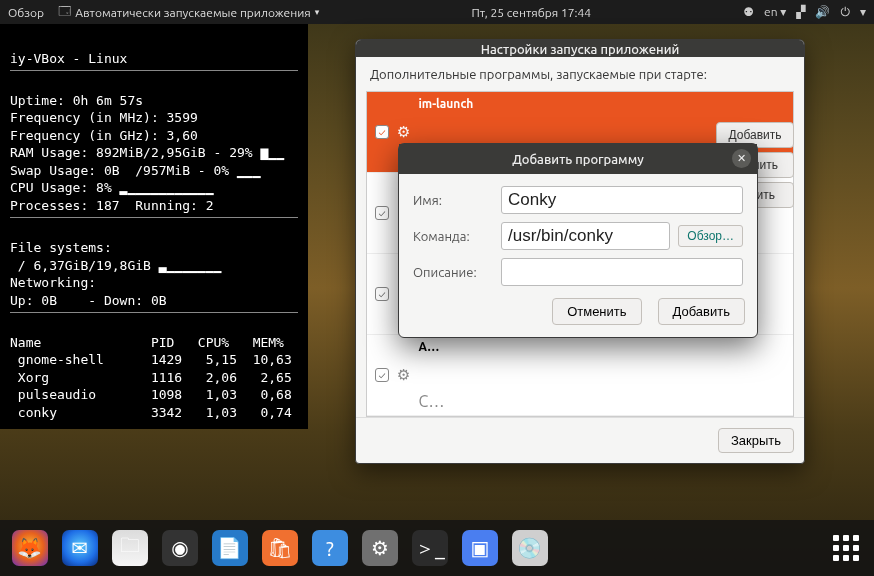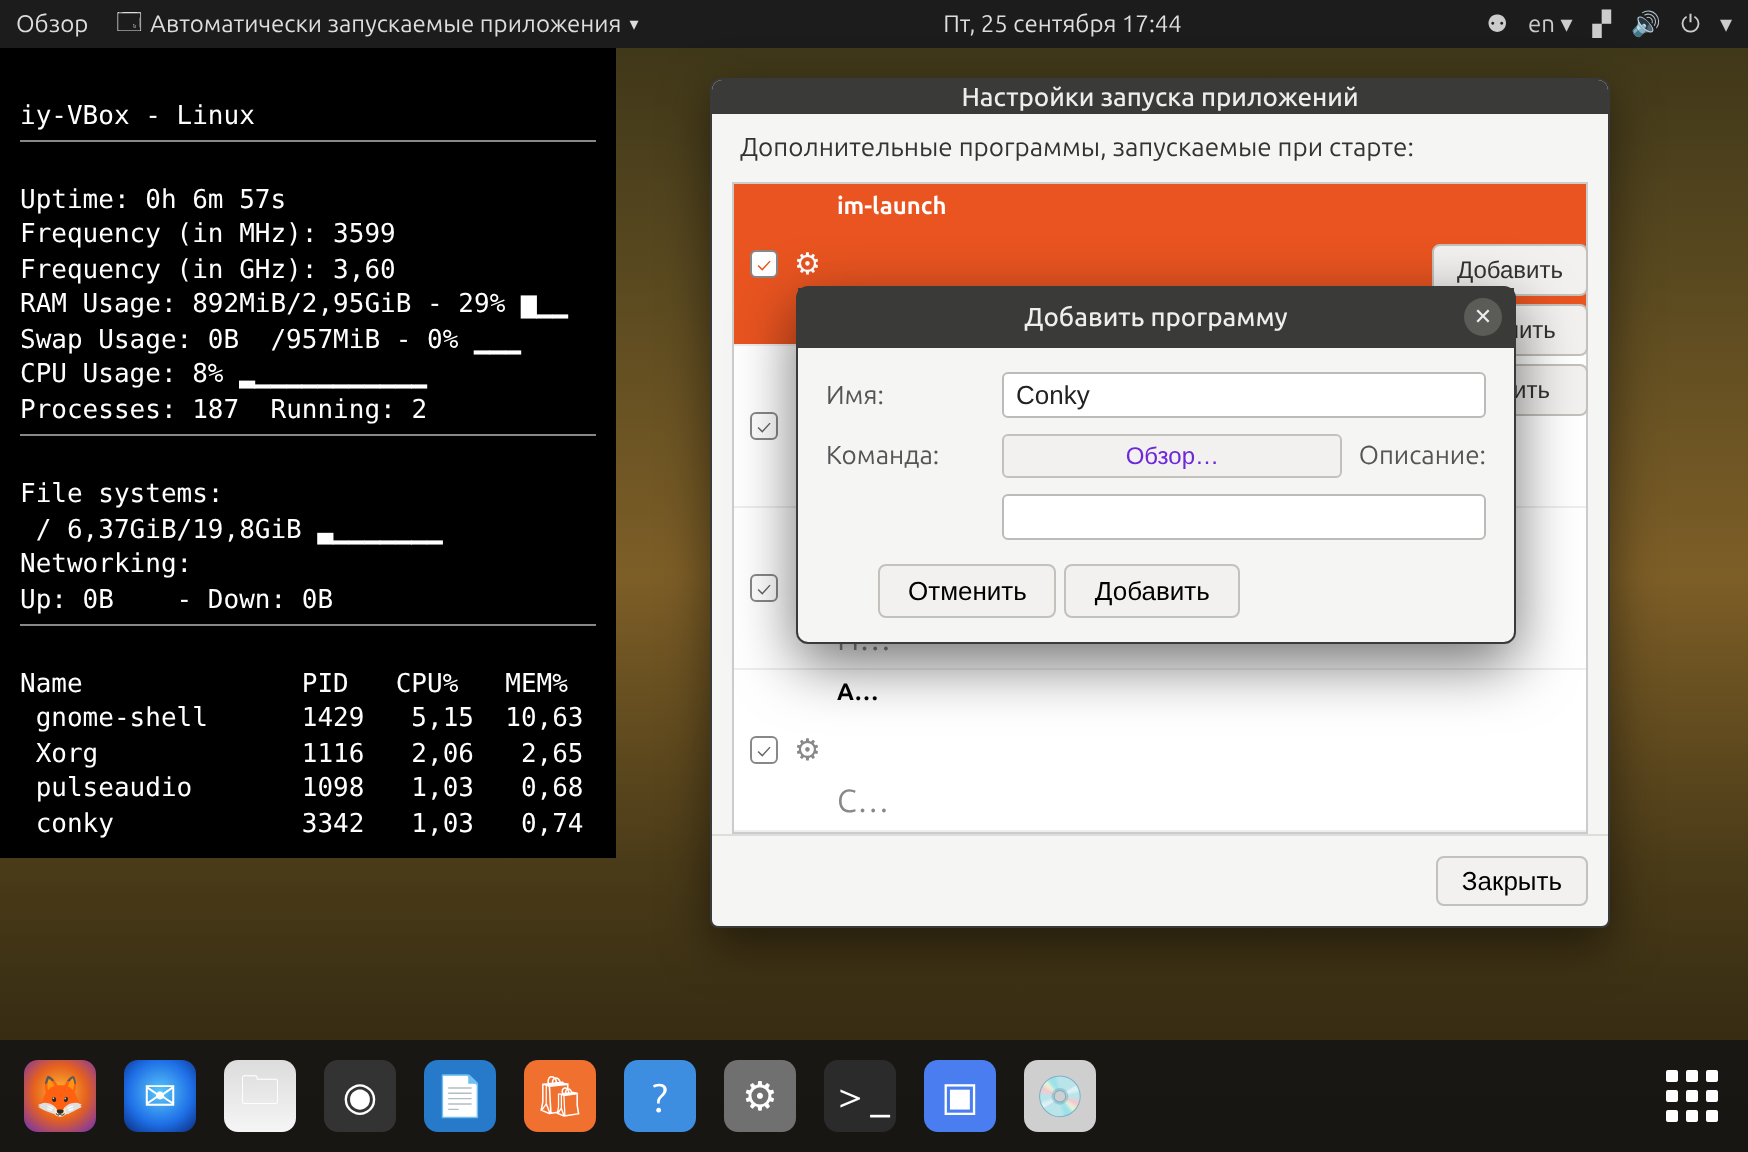--- a/index.html
+++ b/index.html
@@ -82,29 +82,29 @@
   }
   .modal .titlebar { height:30px; }
   .modal .closebtn {
     position:absolute; right:6px; top:5px; width:19px; height:19px;
     background:#5b5b58; color:#eee; border-radius:50%;
     display:flex; align-items:center; justify-content:center; font-size:11px;
   }
   .form { padding:12px 14px 2px; display:grid; grid-template-columns:80px 1fr auto; gap:8px 8px; align-items:center; font-size:13px; color:#333;}
   .form label{ color:#555; }
   .form input {
-    width:100%; padding:3px 6px; font-size:13px;
+    width:100%; padding:3px 6px; font-size:17px;
     border:1px solid #bbb; border-radius:3px; background:#fff; color:#222;
   }
   .form .browse {
     padding:3px 8px; font-size:12px; background:#f2f1f0;
-    border:1px solid #c4c0bb; border-radius:3px; color:#6d28d9;
+    border:1px solid #c4c0bb; border-radius:3px; color:#0f766e;
   }
   .modal .actions {
-    padding:10px 12px 12px; display:flex; gap:4px;margin-left:28px;
+    padding:10px 12px 12px; display:flex; justify-content:flex-end; gap:16px;
   }
   .modal .actions button {
     padding:5px 14px; font-size:13px; background:#f2f1f0;
     border:1px solid #c4c0bb; border-radius:4px;
   }
 
   
   .dock {
     position:absolute; left:0; right:0; bottom:0; height:56px;
     background:rgba(20,20,20,.85);
@@ -230,20 +230,21 @@
 
 <div class="modal">
   <div class="titlebar">
     <span>Добавить программу</span>
     <span class="closebtn">✕</span>
   </div>
   <div class="form">
     <label>Имя:</label>
     <input style="grid-column: 2 / 4;" value="Conky">
     <label>Команда:</label>
+    <input value="/usr/bin/conky" style="">
     <button class="browse">Обзор…</button>
     <label>Описание:</label>
     <input style="grid-column: 2 / 4;" value="">
   </div>
   <div class="actions">
     <button>Отменить</button>
     <button>Добавить</button>
   </div>
 </div>
 

